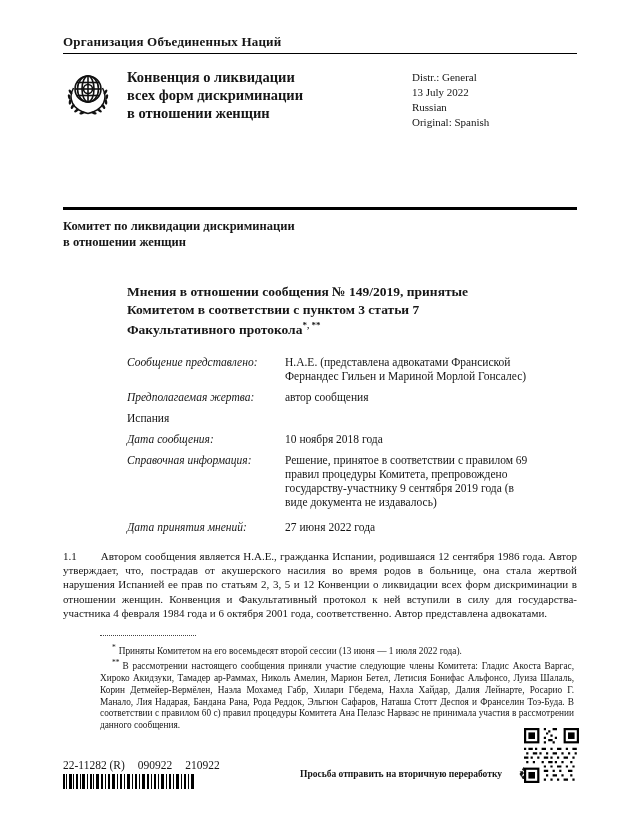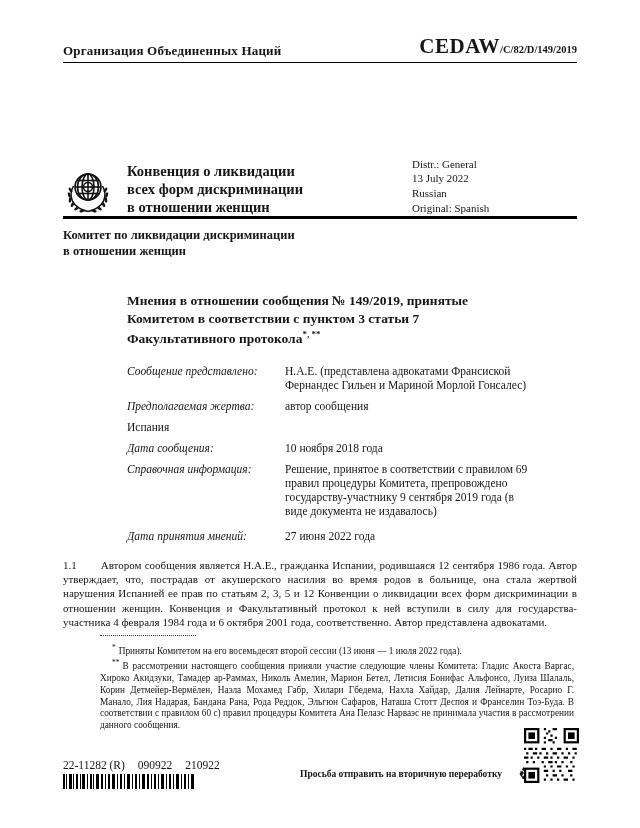--- a/index.html
+++ b/index.html
@@ -22,21 +22,21 @@
     align-items: flex-end;
     border-bottom: 1px solid #000;
     padding-bottom: 3px;
   }
   .org-name { font-size: 13px; font-weight: bold; letter-spacing: .2px; }
   .doc-symbol-block { font-weight: bold; white-space: nowrap; }
   .doc-series { font-size: 21px; letter-spacing: .5px; }
   .doc-symbol { font-size: 10.5px; }
 
   
-  .masthead { display: flex; padding-top: 14px; height: 153px; align-items: flex-end; }
+  .masthead { display: flex; padding-top: 14px; height: 153px; }
   .emblem-wrap { width: 50px; height: 50px; flex: 0 0 50px; margin-right: 14px; }
   .emblem-wrap svg { width: 50px; height: 50px; display: block; }
   .conv-title {
     font-size: 14.5px; font-weight: bold; line-height: 1.25;
     white-space: pre-line; width: 235px;
   }
   .distr-block { margin-left: auto; width: 165px; font-size: 11px; line-height: 1.35; padding-top: 2px; }
 
   .thick-rule { height: 2.5px; background: #000; }
 
@@ -87,21 +87,20 @@
 </style>
 </head>
 <body>
 
 <div class="page">
 
   <div class="content">
 
     <div class="header-row">
       <span class="org-name">Организация Объединенных Наций</span>
-      <span class="doc-symbol-block"><span class="doc-series">CEDAW</span><span class="doc-symbol">/C/82/D/149/2019</span></span>
     </div>
 
     <div class="masthead">
       <div class="emblem-wrap">
         <svg viewBox="0 0 100 100" aria-hidden="true">
           <g fill="none" stroke="#111" stroke-width="3.2">
             <circle cx="50" cy="42" r="26"></circle>
             <circle cx="50" cy="42" r="9"></circle>
             <ellipse cx="50" cy="42" rx="12" ry="26"></ellipse>
             <ellipse cx="50" cy="42" rx="21" ry="26"></ellipse>

